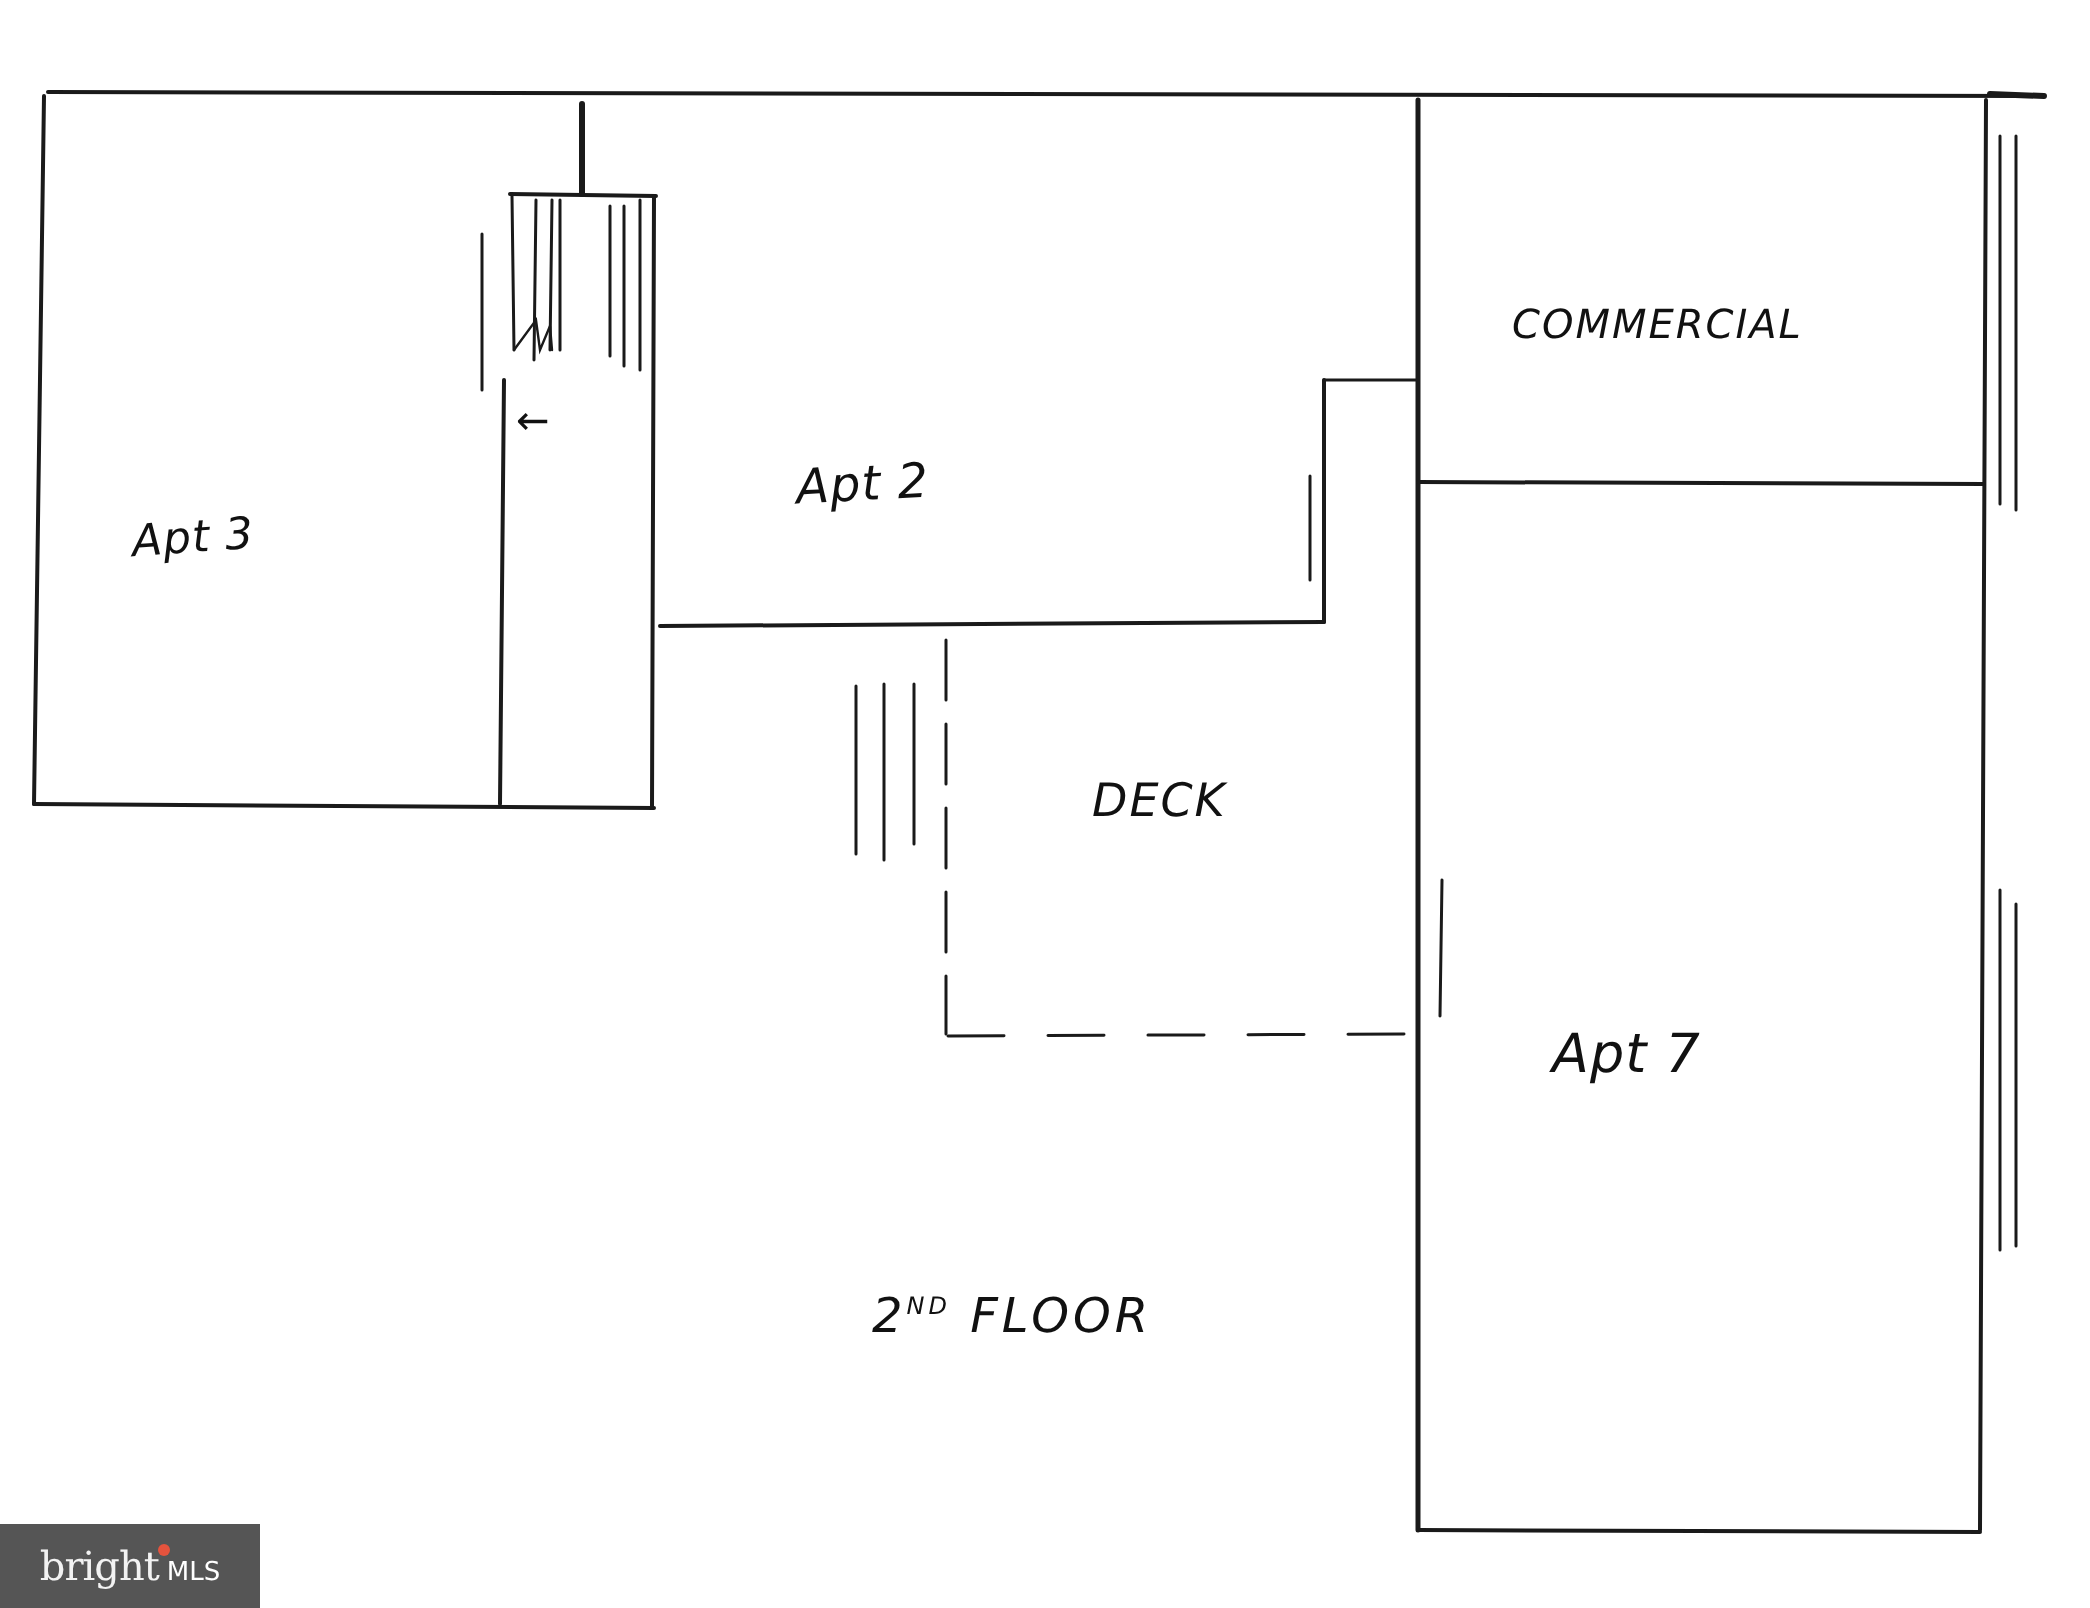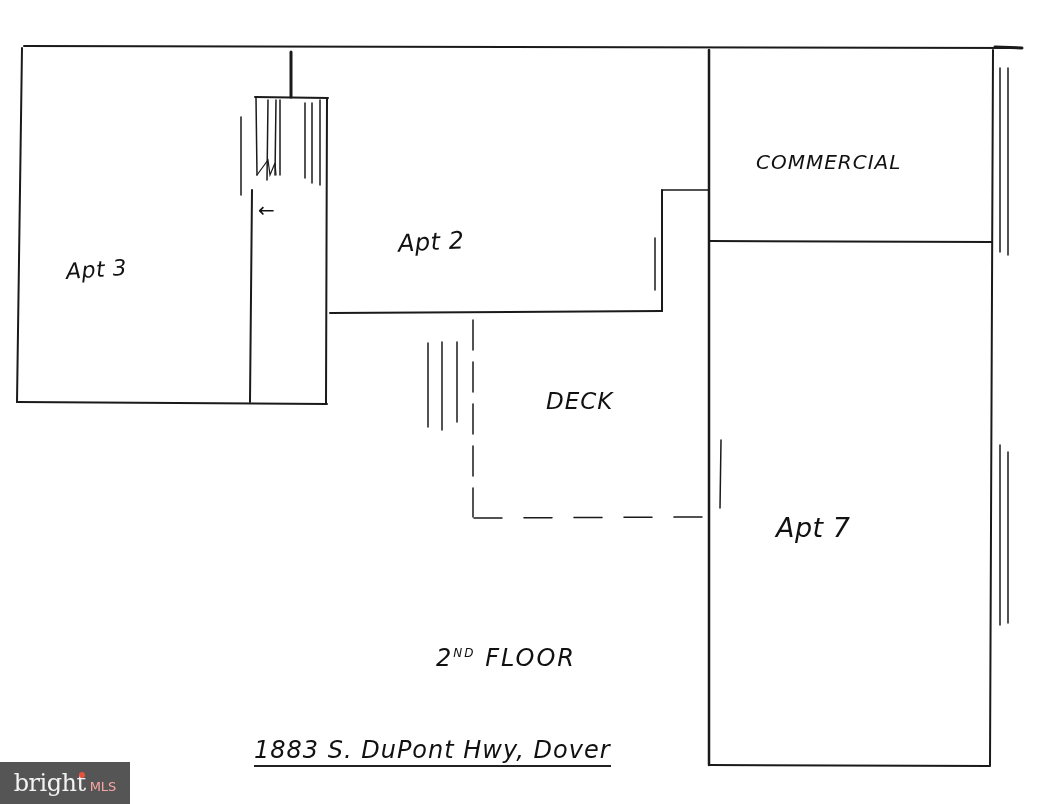--- a/index.html
+++ b/index.html
@@ -31,31 +31,31 @@
       border-bottom: 2px solid #222; padding-bottom: 1px;
     }
     #logo {
       position: absolute; left: 0; top: 762px;
       width: 130px; height: 42px;
       background: #555555;
       display: flex; align-items: center; justify-content: center;
     }
     #logo .brand {
       font-family: "DejaVu Serif", serif;
-      font-size: 24px; color: #f2f2f2;
+      font-size: 20px; color: #f2f2f2;
       letter-spacing: -0.5px;
     }
     #logo .dot {
       position: absolute; left: 79px; top: 10px;
       width: 6px; height: 6px; border-radius: 50%;
       background: #e5533d;
     }
     #logo .mls {
       font-family: "DejaVu Sans", sans-serif;
-      font-size: 13px; color: #fca5a5; margin-left: 4px; margin-top: 6px;
+      font-size: 13px; color: #ffffff; margin-left: 4px; margin-top: 6px;
     }
   </style>
 </head>
 <body>
 
 <div id="canvas">
 
   <svg id="plan" width="1045" height="804" viewBox="0 0 1045 804" stroke="#1a1a1a" fill="none" stroke-linecap="round">
 
     <g>
@@ -118,20 +118,19 @@
   <span class="label" style="left:258px; top:198px; font-size:20px; font-style:normal;">←</span>
 
   <span class="label room-apt3">Apt 3</span>
   <span class="label room-apt2">Apt 2</span>
   <span class="label room-commercial">COMMERCIAL</span>
   <span class="label room-deck">DECK</span>
   <span class="label room-apt1">Apt 7</span>
 
   <span class="label title-floor"><span>2</span><sup>ND</sup><span> FLOOR</span></span>
 
-  <span class="label title-address">1883 S. DuPont Hwy, Dover</span>
 
   <div id="logo">
     <span class="brand">bright</span>
     <span class="dot"></span>
     <span class="mls">MLS</span>
   </div>
 </div>
 
 </body></html>

